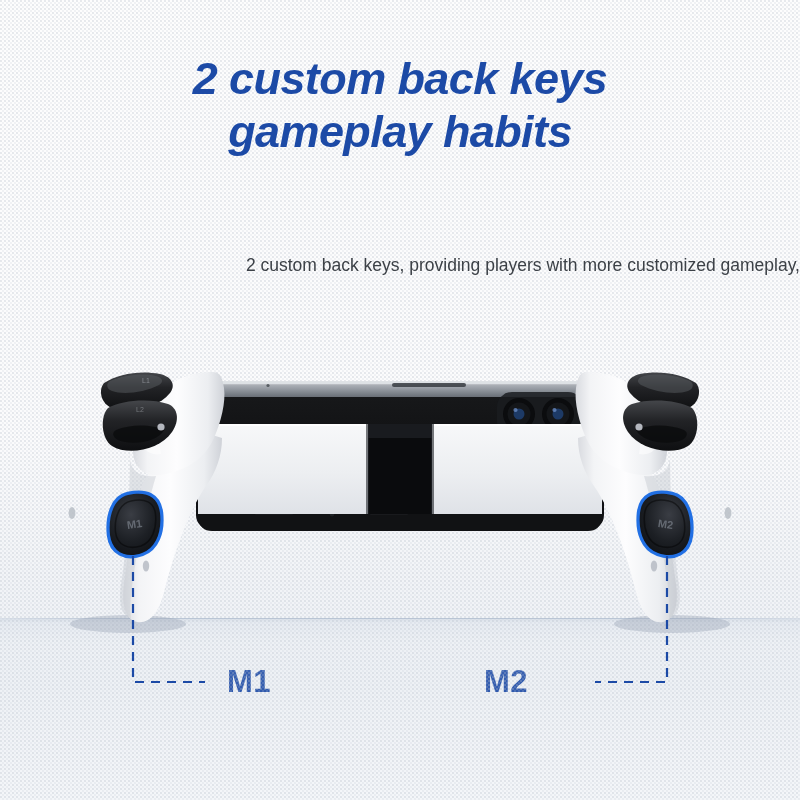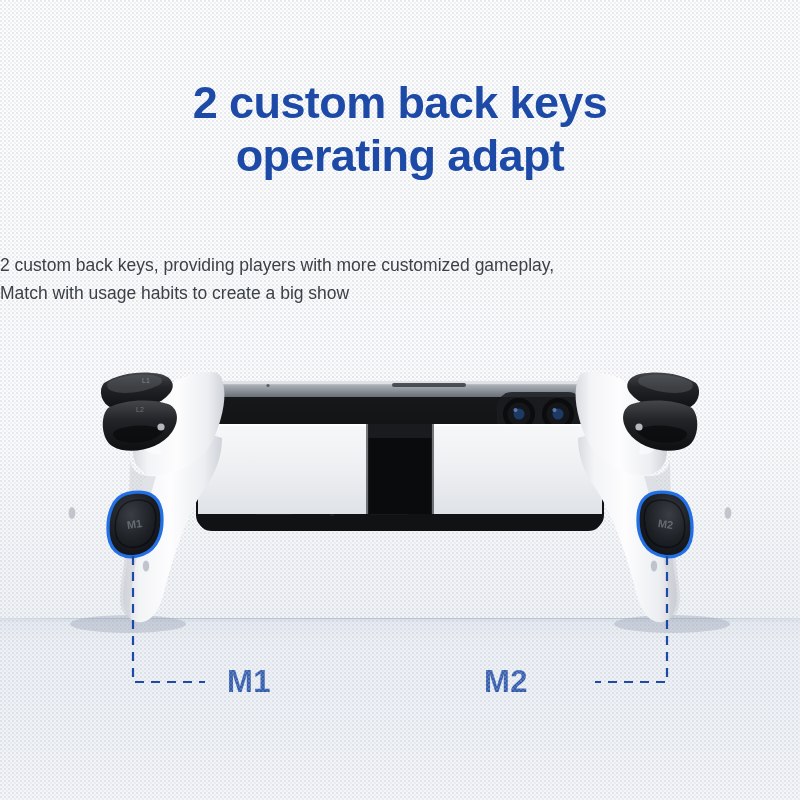--- a/index.html
+++ b/index.html
@@ -32,27 +32,28 @@
        rgba(232,237,243,.20) 26px, rgba(244,247,250,.06) 90px, rgba(255,255,255,0) 182px);
   }
   #surface:before{
     content:"";position:absolute;left:0;right:0;top:0;height:1px;
     background:linear-gradient(90deg,rgba(190,201,216,0) 0%,rgba(176,189,207,.75) 14%,
       rgba(176,189,207,.8) 50%,rgba(176,189,207,.75) 86%,rgba(190,201,216,0) 100%);
   }
 
   
   #headline{
-    position:absolute;left:0;right:0;top:76px;z-index:6;text-align:center;
+    position:absolute;left:0;right:0;top:52px;z-index:6;text-align:center;
     color:#1c4aa6;font-weight:700;font-size:45px;line-height:53px;
     letter-spacing:-.6px;
+    font-style:italic;
   }
   #headline .hl{display:block;white-space:nowrap;}
   #subtitle{
-    position:absolute;left:0;right:0;top:251px;z-index:6;text-align:left;
+    position:absolute;left:0;right:0;top:251px;z-index:6;text-align:right;
     color:#3c4147;font-size:17.5px;line-height:28px;font-weight:400;
   }
   #subtitle .sl{display:block;white-space:nowrap;}
 
   
   #device{position:absolute;left:0;top:0;width:800px;height:800px;z-index:4;}
 
   
   #callouts{position:absolute;inset:0;z-index:7;}
   .callout-label{
@@ -274,21 +275,20 @@
       <path d="M133 556 L133 682 L205 682"></path>
       <path d="M667 556 L667 682 L595 682"></path>
     </g>
   </svg>
 
   <div class="callout-label" id="label-m1">M1</div>
   <div class="callout-label" id="label-m2">M2</div>
 
   <div id="headline">
     <span class="hl">2 custom back keys</span>
-    <span class="hl">operating adapt</span>
+    <span class="hl">gameplay habits</span>
   </div>
 
   <div id="subtitle">
     <span class="sl">2 custom back keys, providing players with more customized gameplay,</span>
-    <span class="sl">Match with usage habits to create a big show</span>
   </div>
 
 </div>
 
 </body></html>

